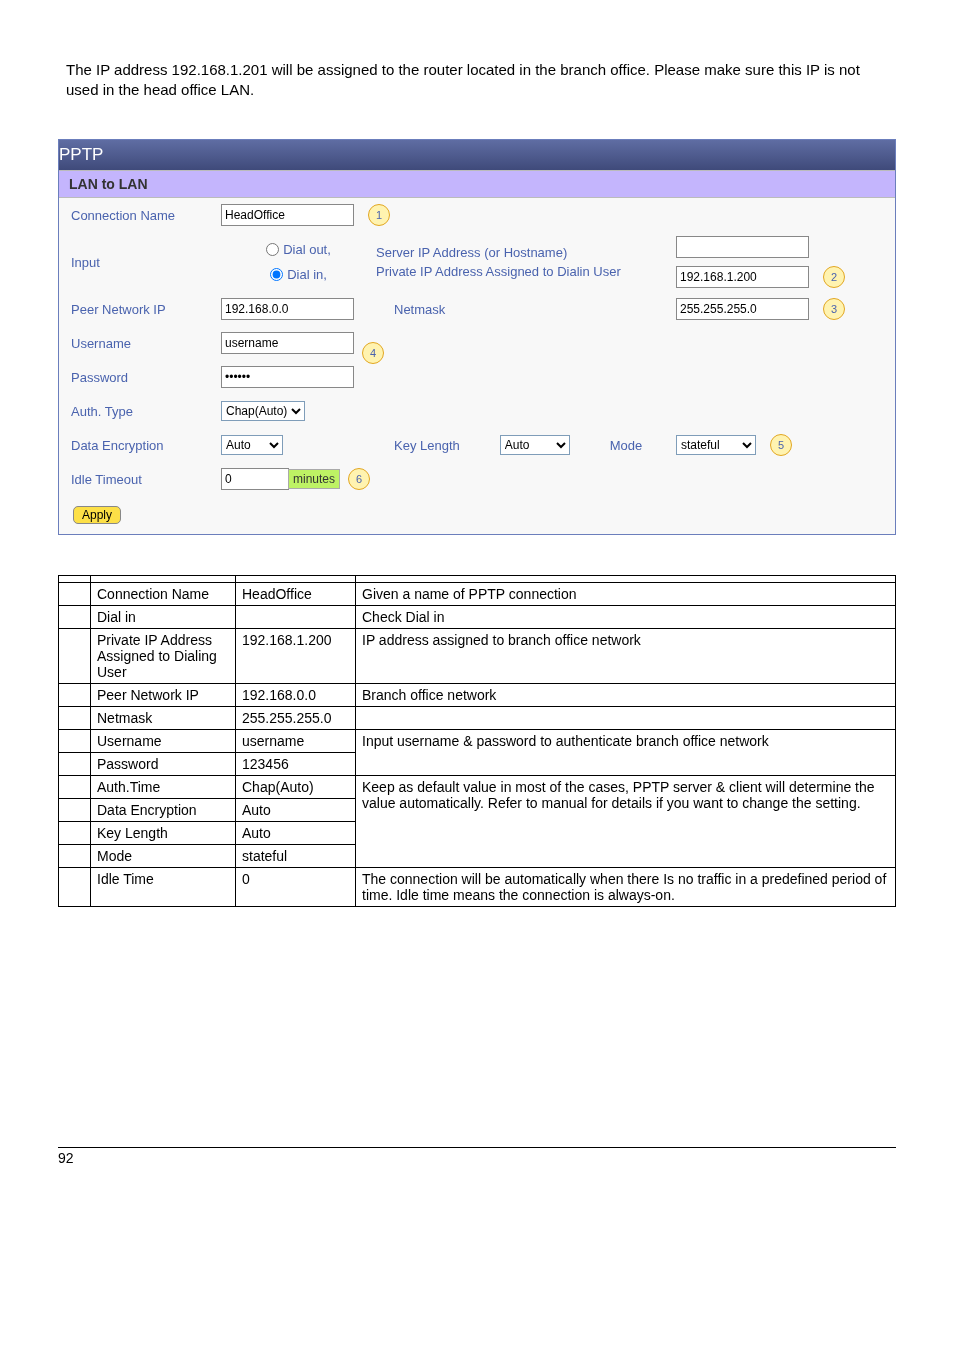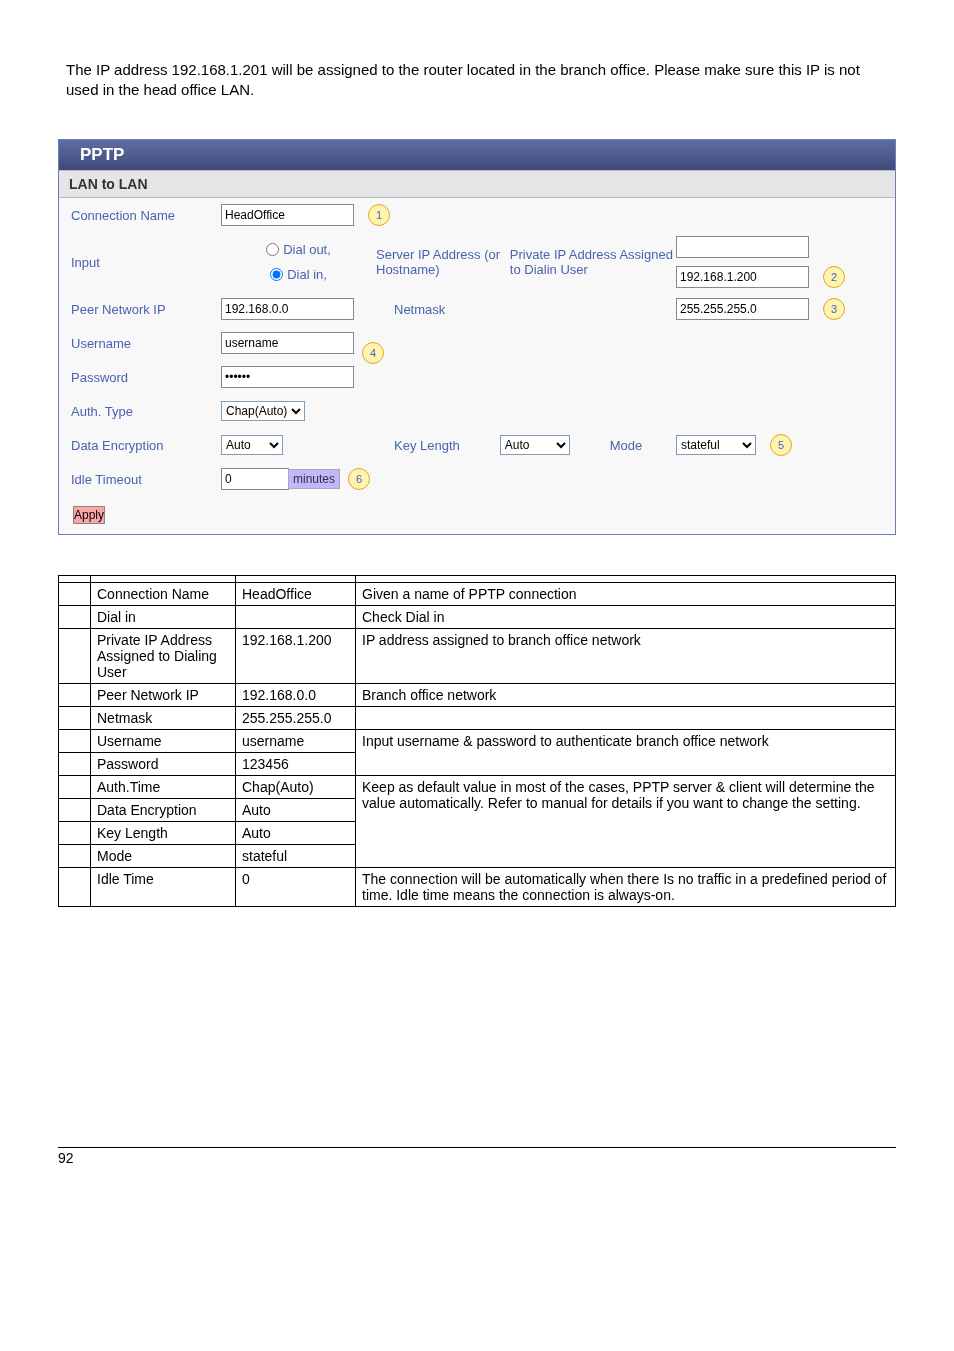--- a/index.html
+++ b/index.html
@@ -16,27 +16,27 @@
     line-height: 1.3;
     margin-bottom: 40px;
     margin-left: 8px;
   }
   .form-panel {
     border: 1px solid #6B7EBC;
   }
   .form-header {
     background: linear-gradient(#5F6DA3, #3F4A7A);
     color: #fff;
-    font-weight: bold;
+    font-weight: normal;
     font-size: 17px;
     font-family: Arial, sans-serif;
-    padding: 5px 21px;
+    padding: 5px 0;
   }
   .form-subheader {
-    background: #e5e5e5;
+    background: #c4b5fd;
     color: #333;
     font-weight: bold;
     font-size: 14px;
     padding: 5px 10px;
     border-top: 1px solid #bbb;
     border-bottom: 1px solid #bbb;
   }
   .form-body {
     background: #F8F8F8;
     padding: 0;
@@ -103,24 +103,24 @@
     font-weight: normal;
     margin-left: 8px;
     flex-shrink: 0;
   }
   .apply-row {
     padding: 10px 14px;
   }
   button.apply {
     font-family: Arial, sans-serif;
     font-size: 12px;
-    padding: 1px 0;
+    padding: 1px 8px;
     border: 1px solid #888;
-    background: #fca5a5;
-    border-radius: 0;
+    background: #fde047;
+    border-radius: 5px;
   }
   .ref-table {
     border-collapse: collapse;
     width: 100%;
     margin-top: 40px;
     font-size: 14px;
   }
   .ref-table th, .ref-table td {
     border: 1px solid #000;
     padding: 3px 6px;
@@ -133,34 +133,34 @@
   .page-num {
     text-align: left;
     font-size: 14px;
     border-top: 1px solid #000;
     margin-top: 240px;
     padding-top: 2px;
   }
   .minutes-label {
     color: #333;
     font-size: 12px;
-    background: #c4b5fd;
+    background: #bef264;
     padding: 2px 4px;
     border: 1px solid #aaa;
     margin-left: -1px;
   }
   .type-stack {
     display: flex;
     flex-direction: column;
     gap: 10px;
     align-items: center;
   }
   .type-right-stack {
     display: flex;
-    flex-direction: row;
+    flex-direction: column;
     gap: 4px;
   }
   .right-input-stack {
     display: flex;
     flex-direction: column;
     gap: 8px;
     align-items: flex-start;
   }
   .inline-flex {
     display: flex;

